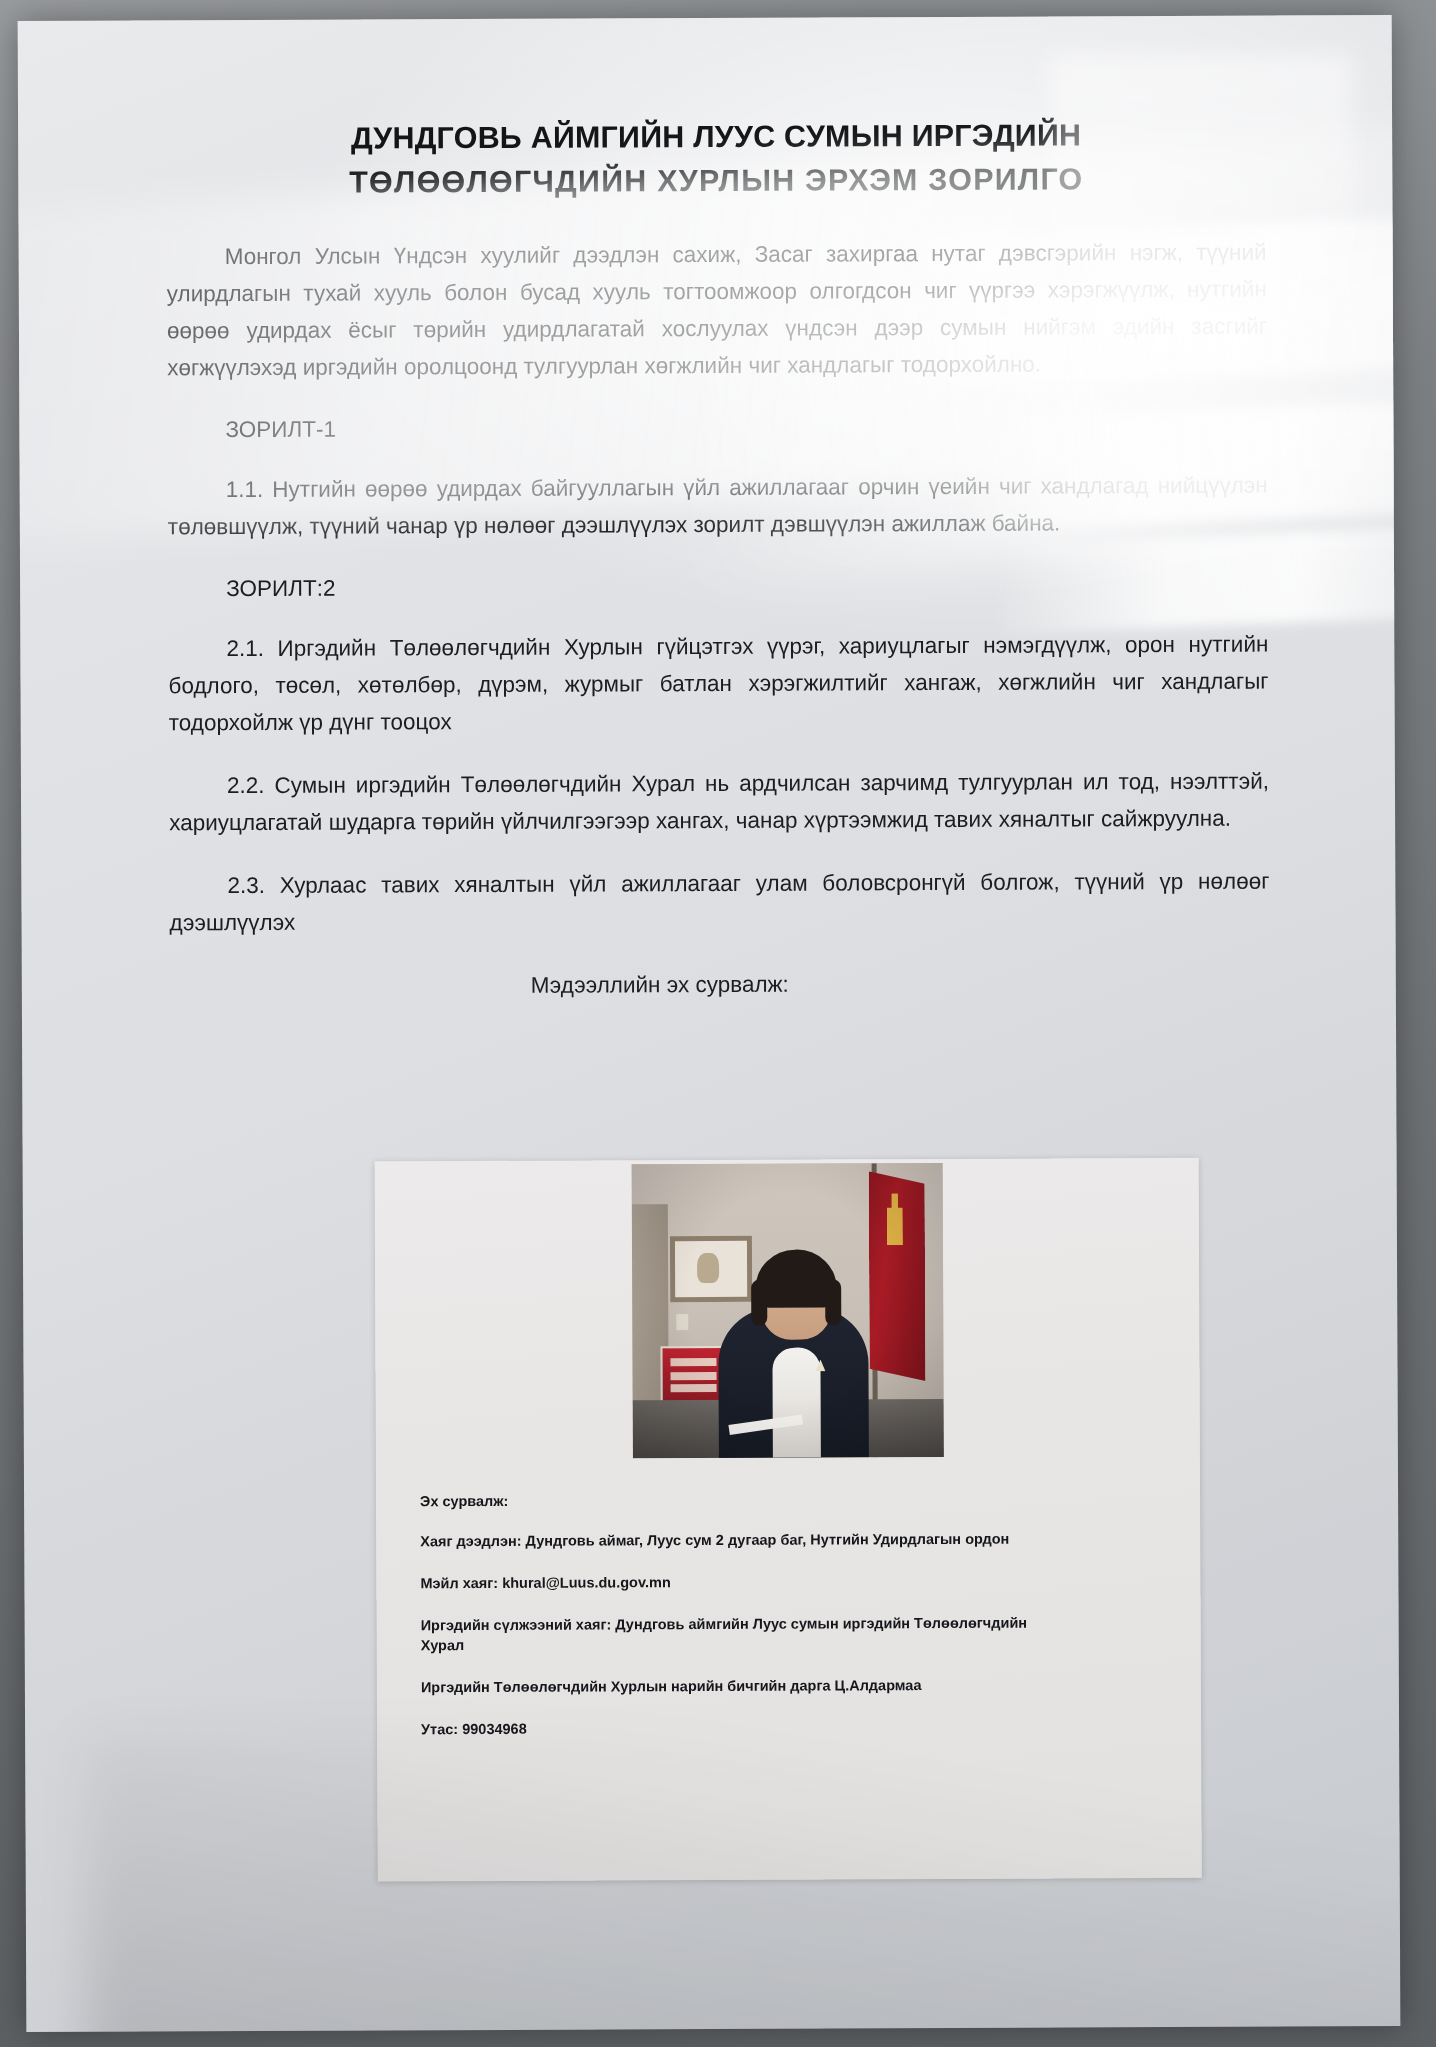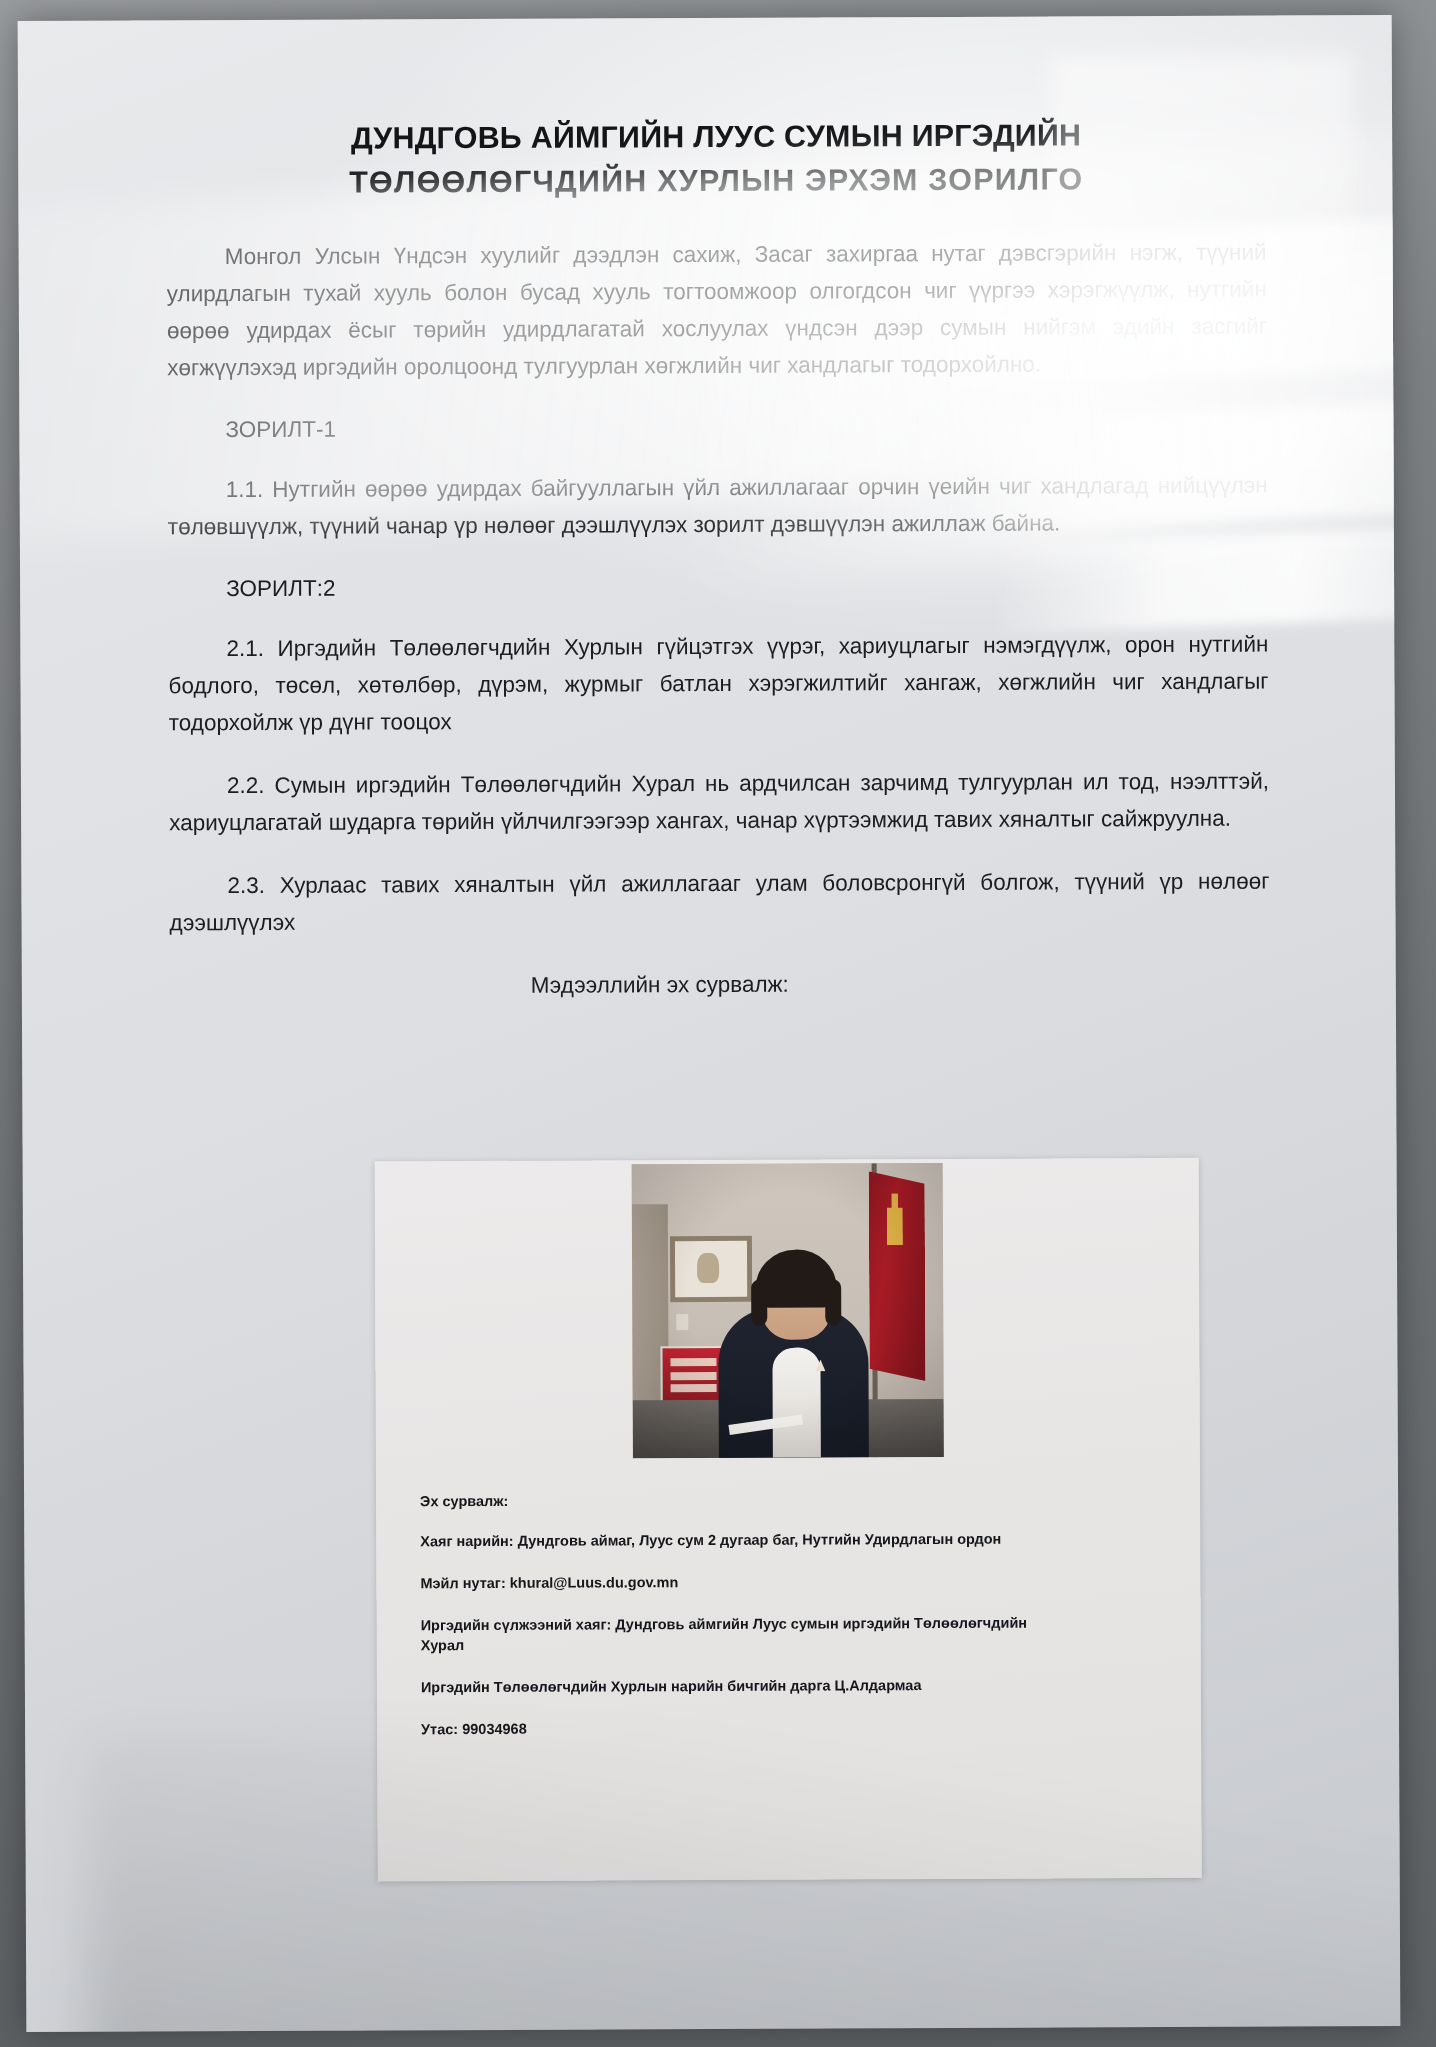--- a/index.html
+++ b/index.html
@@ -313,26 +313,26 @@
         <div class="person-head"></div>
         <div class="person-hair"></div>
         <div class="person-pin"></div>
         <div class="photo-vignette"></div>
       </div>
 
       <div id="card-text">
         <p class="tight">Эх сурвалж:</p>
 
         <p>
-          <span>Хаяг нарийн:</span>
+          <span>Хаяг дээдлэн:</span>
           <span>Дундговь  аймаг, Луус сум 2 дугаар баг, Нутгийн Удирдлагын ордон</span>
         </p>
 
         <p>
-          <span>Мэйл нутаг:</span>
+          <span>Мэйл хаяг:</span>
           <span>khural@Luus.du.gov.mn</span>
         </p>
 
         <p>
           <span>Иргэдийн сүлжээний хаяг:</span>
           <span>Дундговь аймгийн Луус сумын иргэдийн Төлөөлөгчдийн</span>
           <span class="wrapline">Хурал</span>
         </p>
 
         <p>Иргэдийн Төлөөлөгчдийн Хурлын нарийн бичгийн  дарга Ц.Алдармаа</p>

